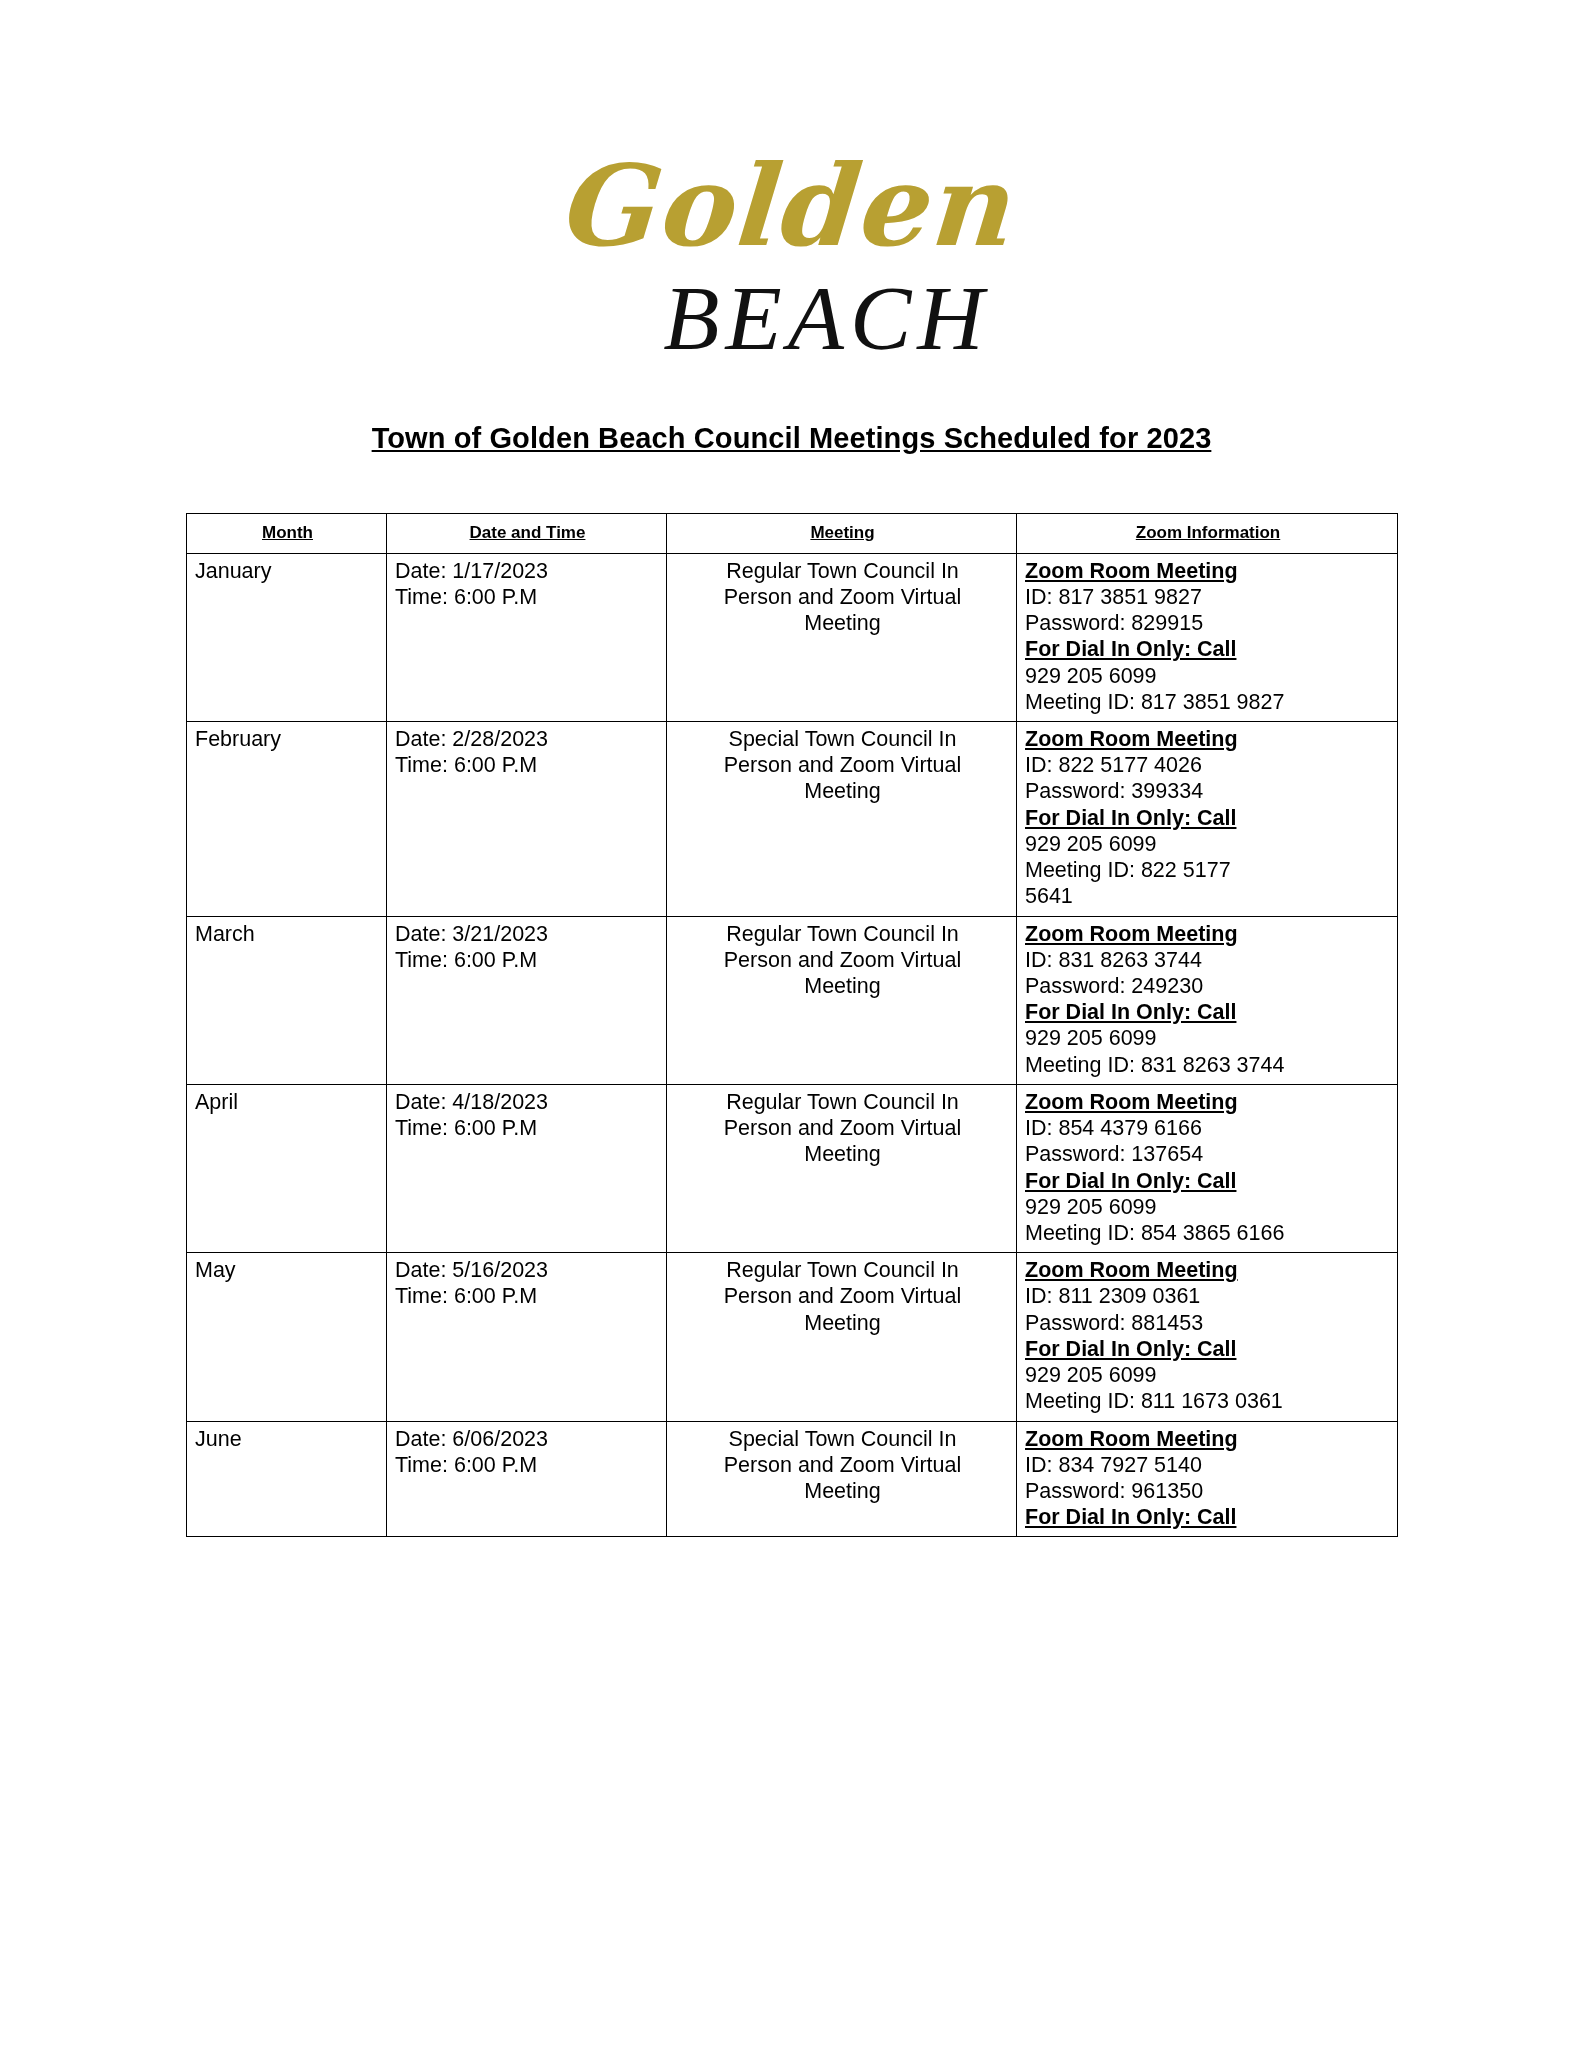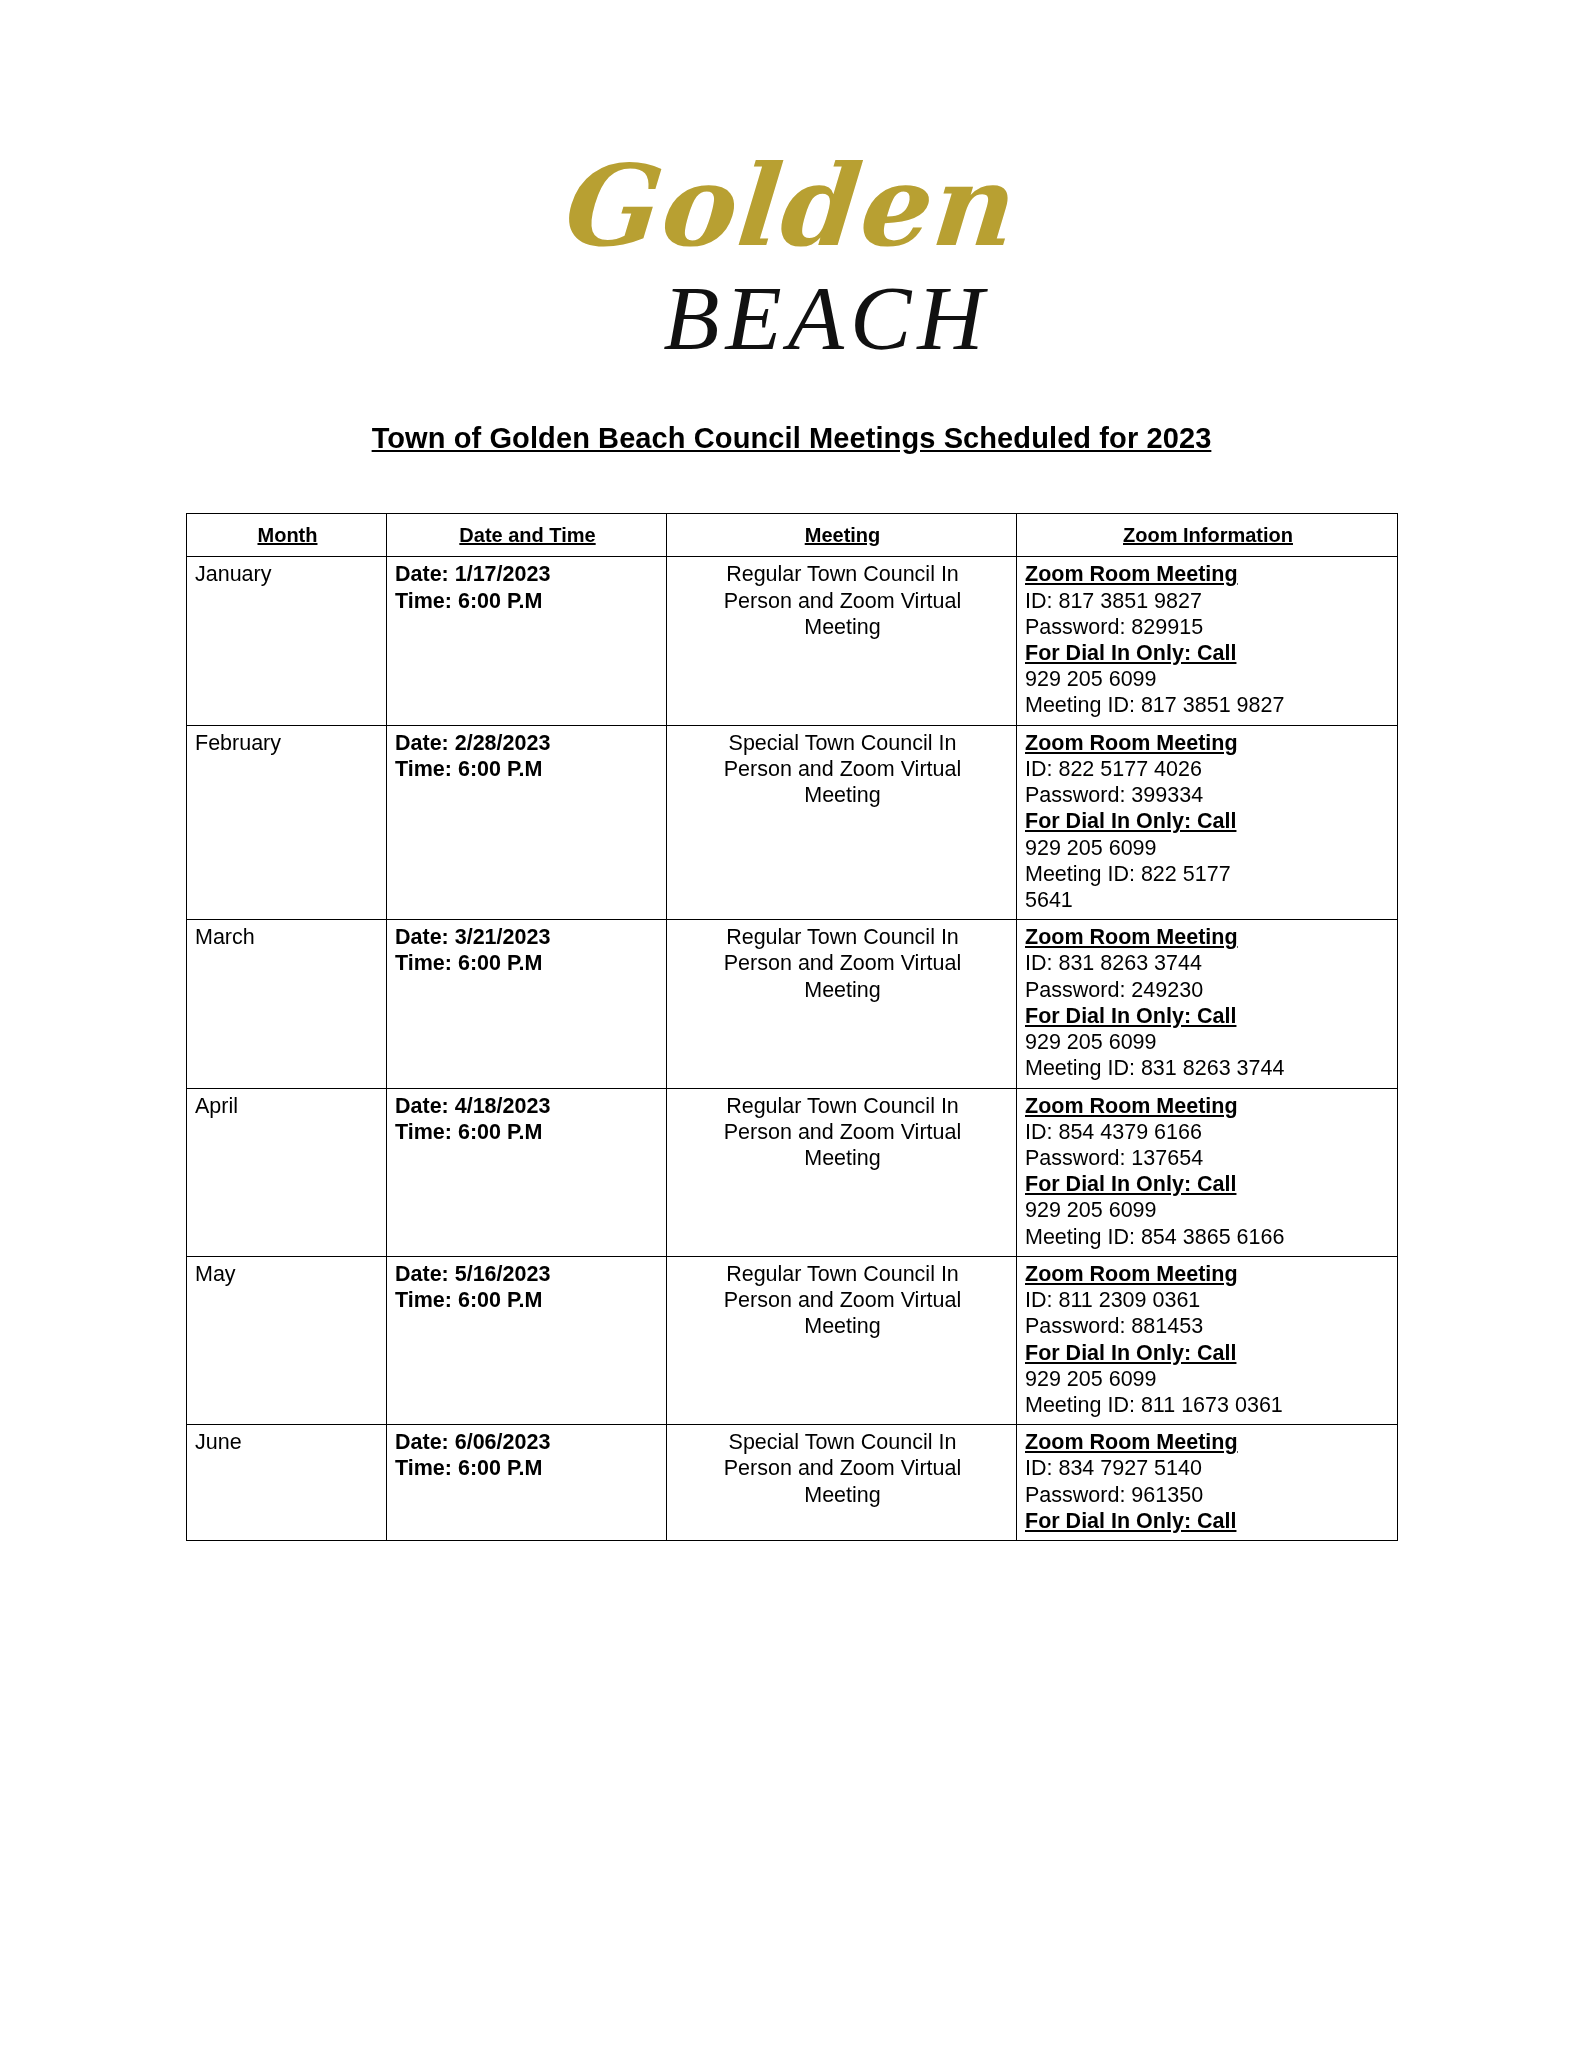--- a/index.html
+++ b/index.html
@@ -84,29 +84,29 @@
     font-size: 21.5px;
     line-height: 1.22;
     font-family: "Liberation Sans", sans-serif;
   }
   table.schedule thead th {
     text-align: center;
     font-weight: bold;
     text-decoration: underline;
     padding-top: 9px;
     padding-bottom: 9px;
-    font-size: 20px;
+    font-size: 17px;
   }
   col.c-month { width: 200px; }
   col.c-date  { width: 280px; }
   col.c-meet  { width: 350px; }
   col.c-zoom  { width: 381px; }
 
   td.month-cell { text-align: left; }
-  td.date-cell  { text-align: left; font-weight: bold; }
+  td.date-cell  { text-align: left; }
   td.meeting-cell { text-align: center; }
   td.zoom-cell  { text-align: left; }
 
   .line { display: block; }
   .bold-underline {
     font-weight: bold;
     text-decoration: underline;
   }
 </style>
 </head>

